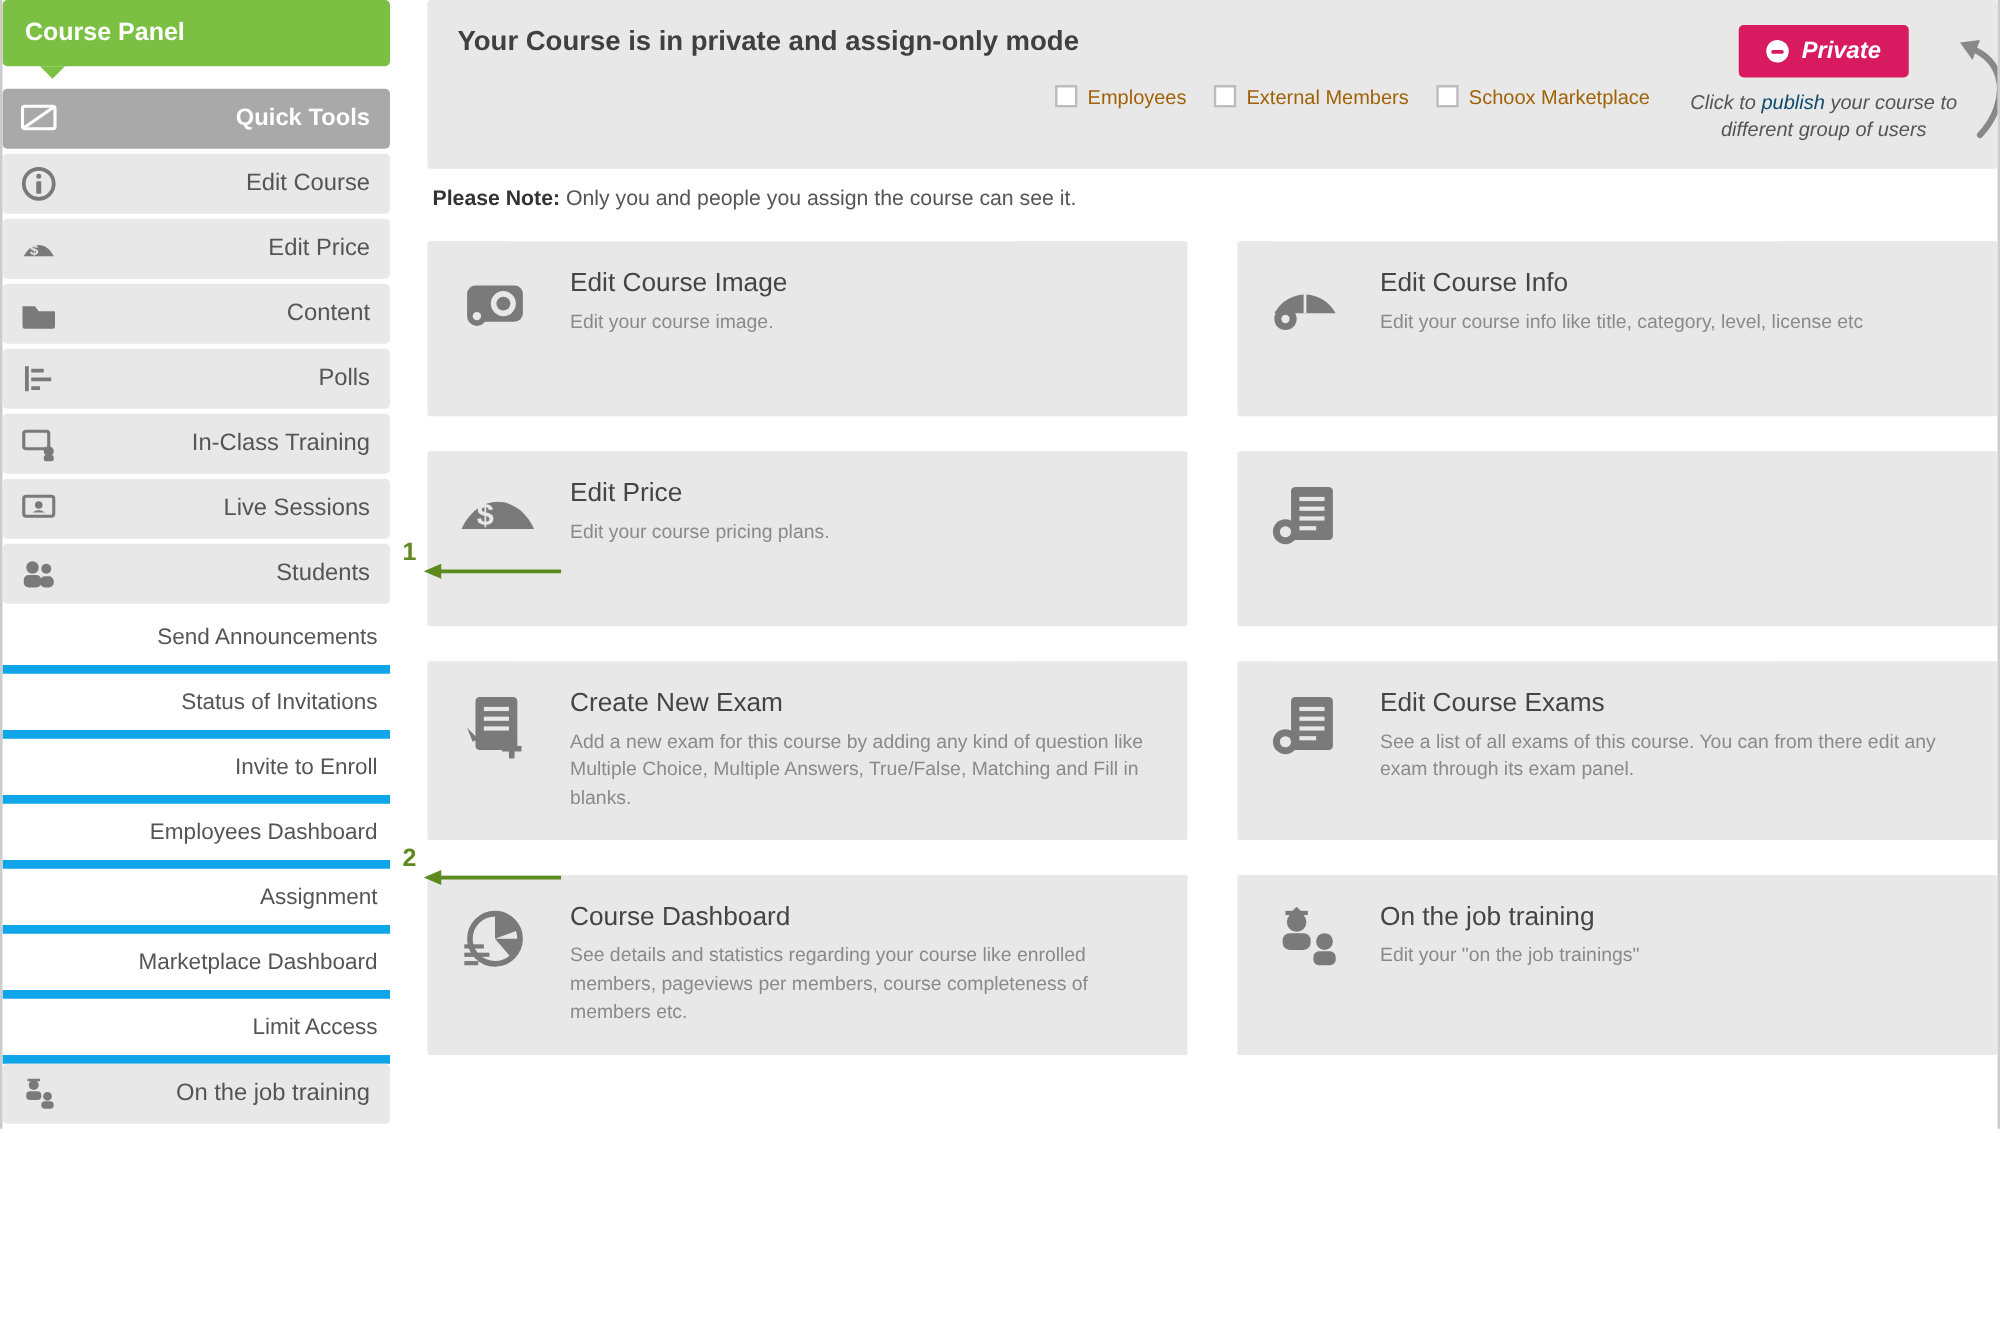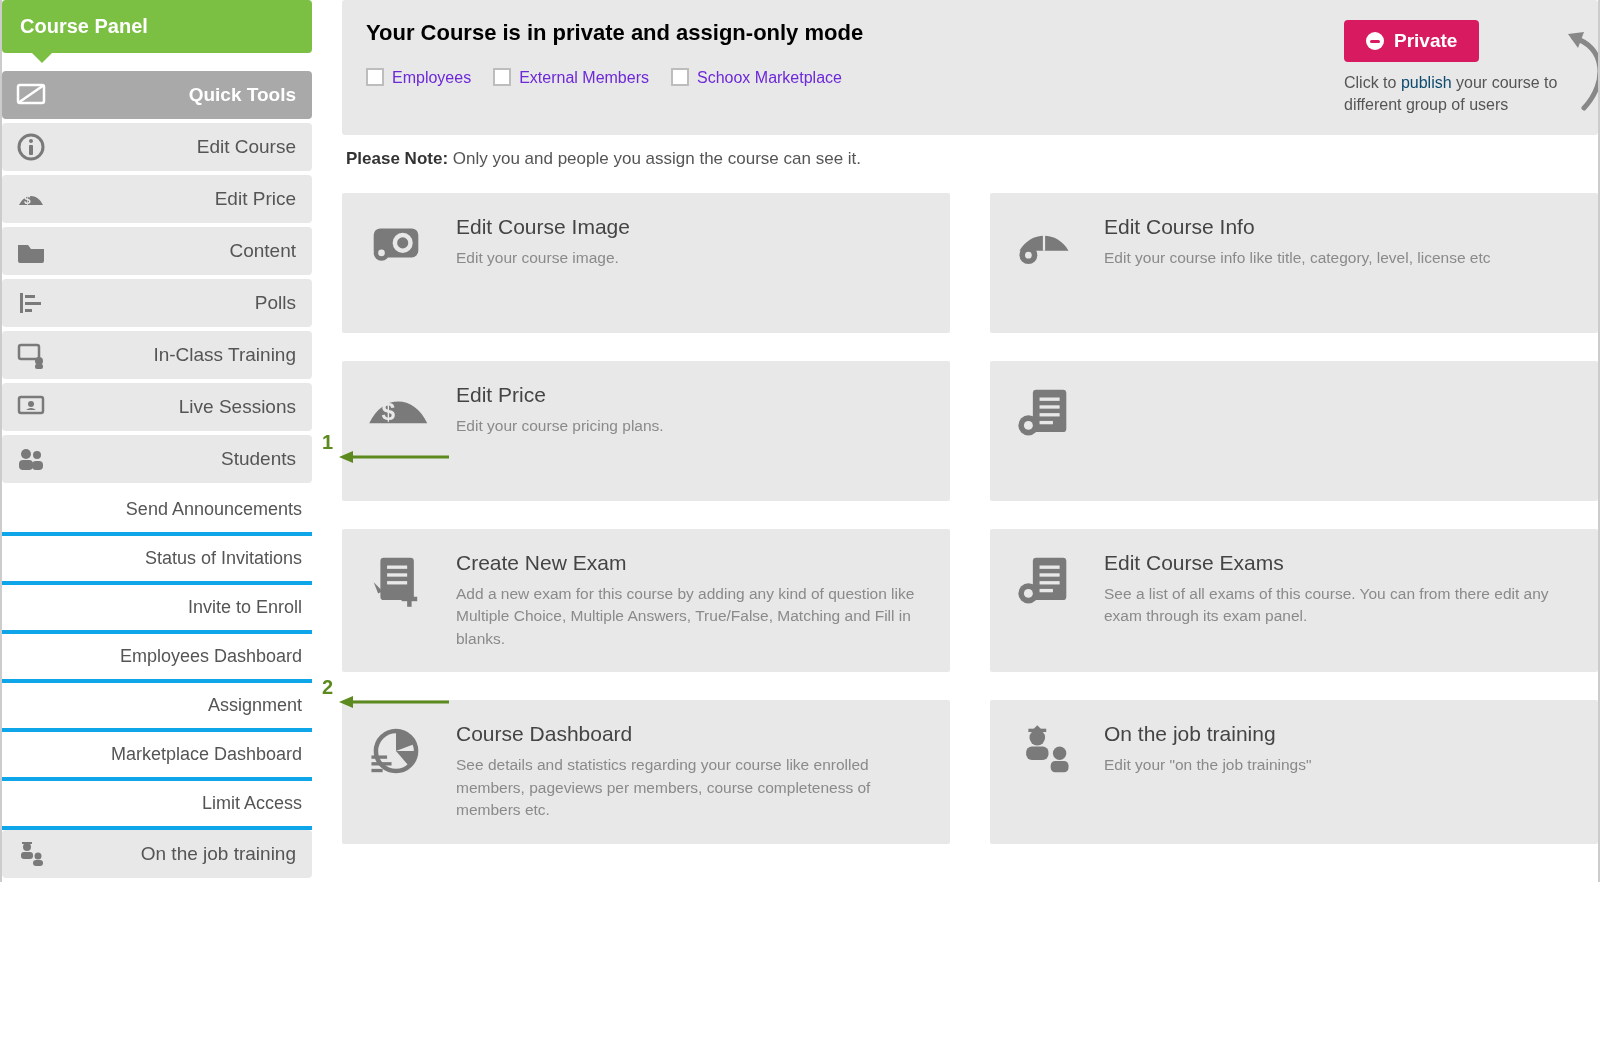--- a/index.html
+++ b/index.html
@@ -63,21 +63,21 @@
   .nav-item.active {
     background: #a9a9a9;
     color: #fff;
     font-weight: 700;
   }
   .nav-item.active .icon-slot { color: #fff; }
   .sub-list { list-style: none; }
   .sub-item {
     text-align: right;
     padding: 12px 10px 12px 10px;
-    border-bottom: 4px solid #0ea5e9;
+    border-bottom: 7px solid #0ea5e9;
     font-size: 18px;
     color: #555;
     cursor: pointer;
   }
 
   
   .callout {
     position: absolute;
     color: #5d8a1f;
     font-weight: 700;
@@ -96,29 +96,29 @@
     padding: 20px 24px 18px;
     position: relative;
     display: flex;
     gap: 24px;
     align-items: flex-start;
   }
   .notice-left { flex: 1; }
   .notice-title {
     font-size: 22px;
     font-weight: 600;
-    color: #000000;
+    color: #404040;
     margin-bottom: 22px;
   }
-  .checks { display: flex; gap: 22px; align-items: center; color: #6d28d9; font-size: 16px;}
+  .checks { display: flex; gap: 22px; align-items: center; color: #a16207; font-size: 16px; justify-content: flex-end;}
   .chk-box {
     width: 18px; height: 18px; border: 2px solid #bdbdbd; background: #fff; display: inline-block;
     margin-right: 8px; vertical-align: -3px;
   }
-  .notice-right { text-align: left; width: 230px; position: relative; }
+  .notice-right { text-align: center; width: 230px; position: relative; font-style: italic; }
   .btn-private {
     background: #d81b60;
     color: #fff;
     border-radius: 4px;
     padding: 10px 22px;
     display: inline-flex;
     align-items: center;
     gap: 10px;
     font-size: 19px;
     font-weight: 600;

